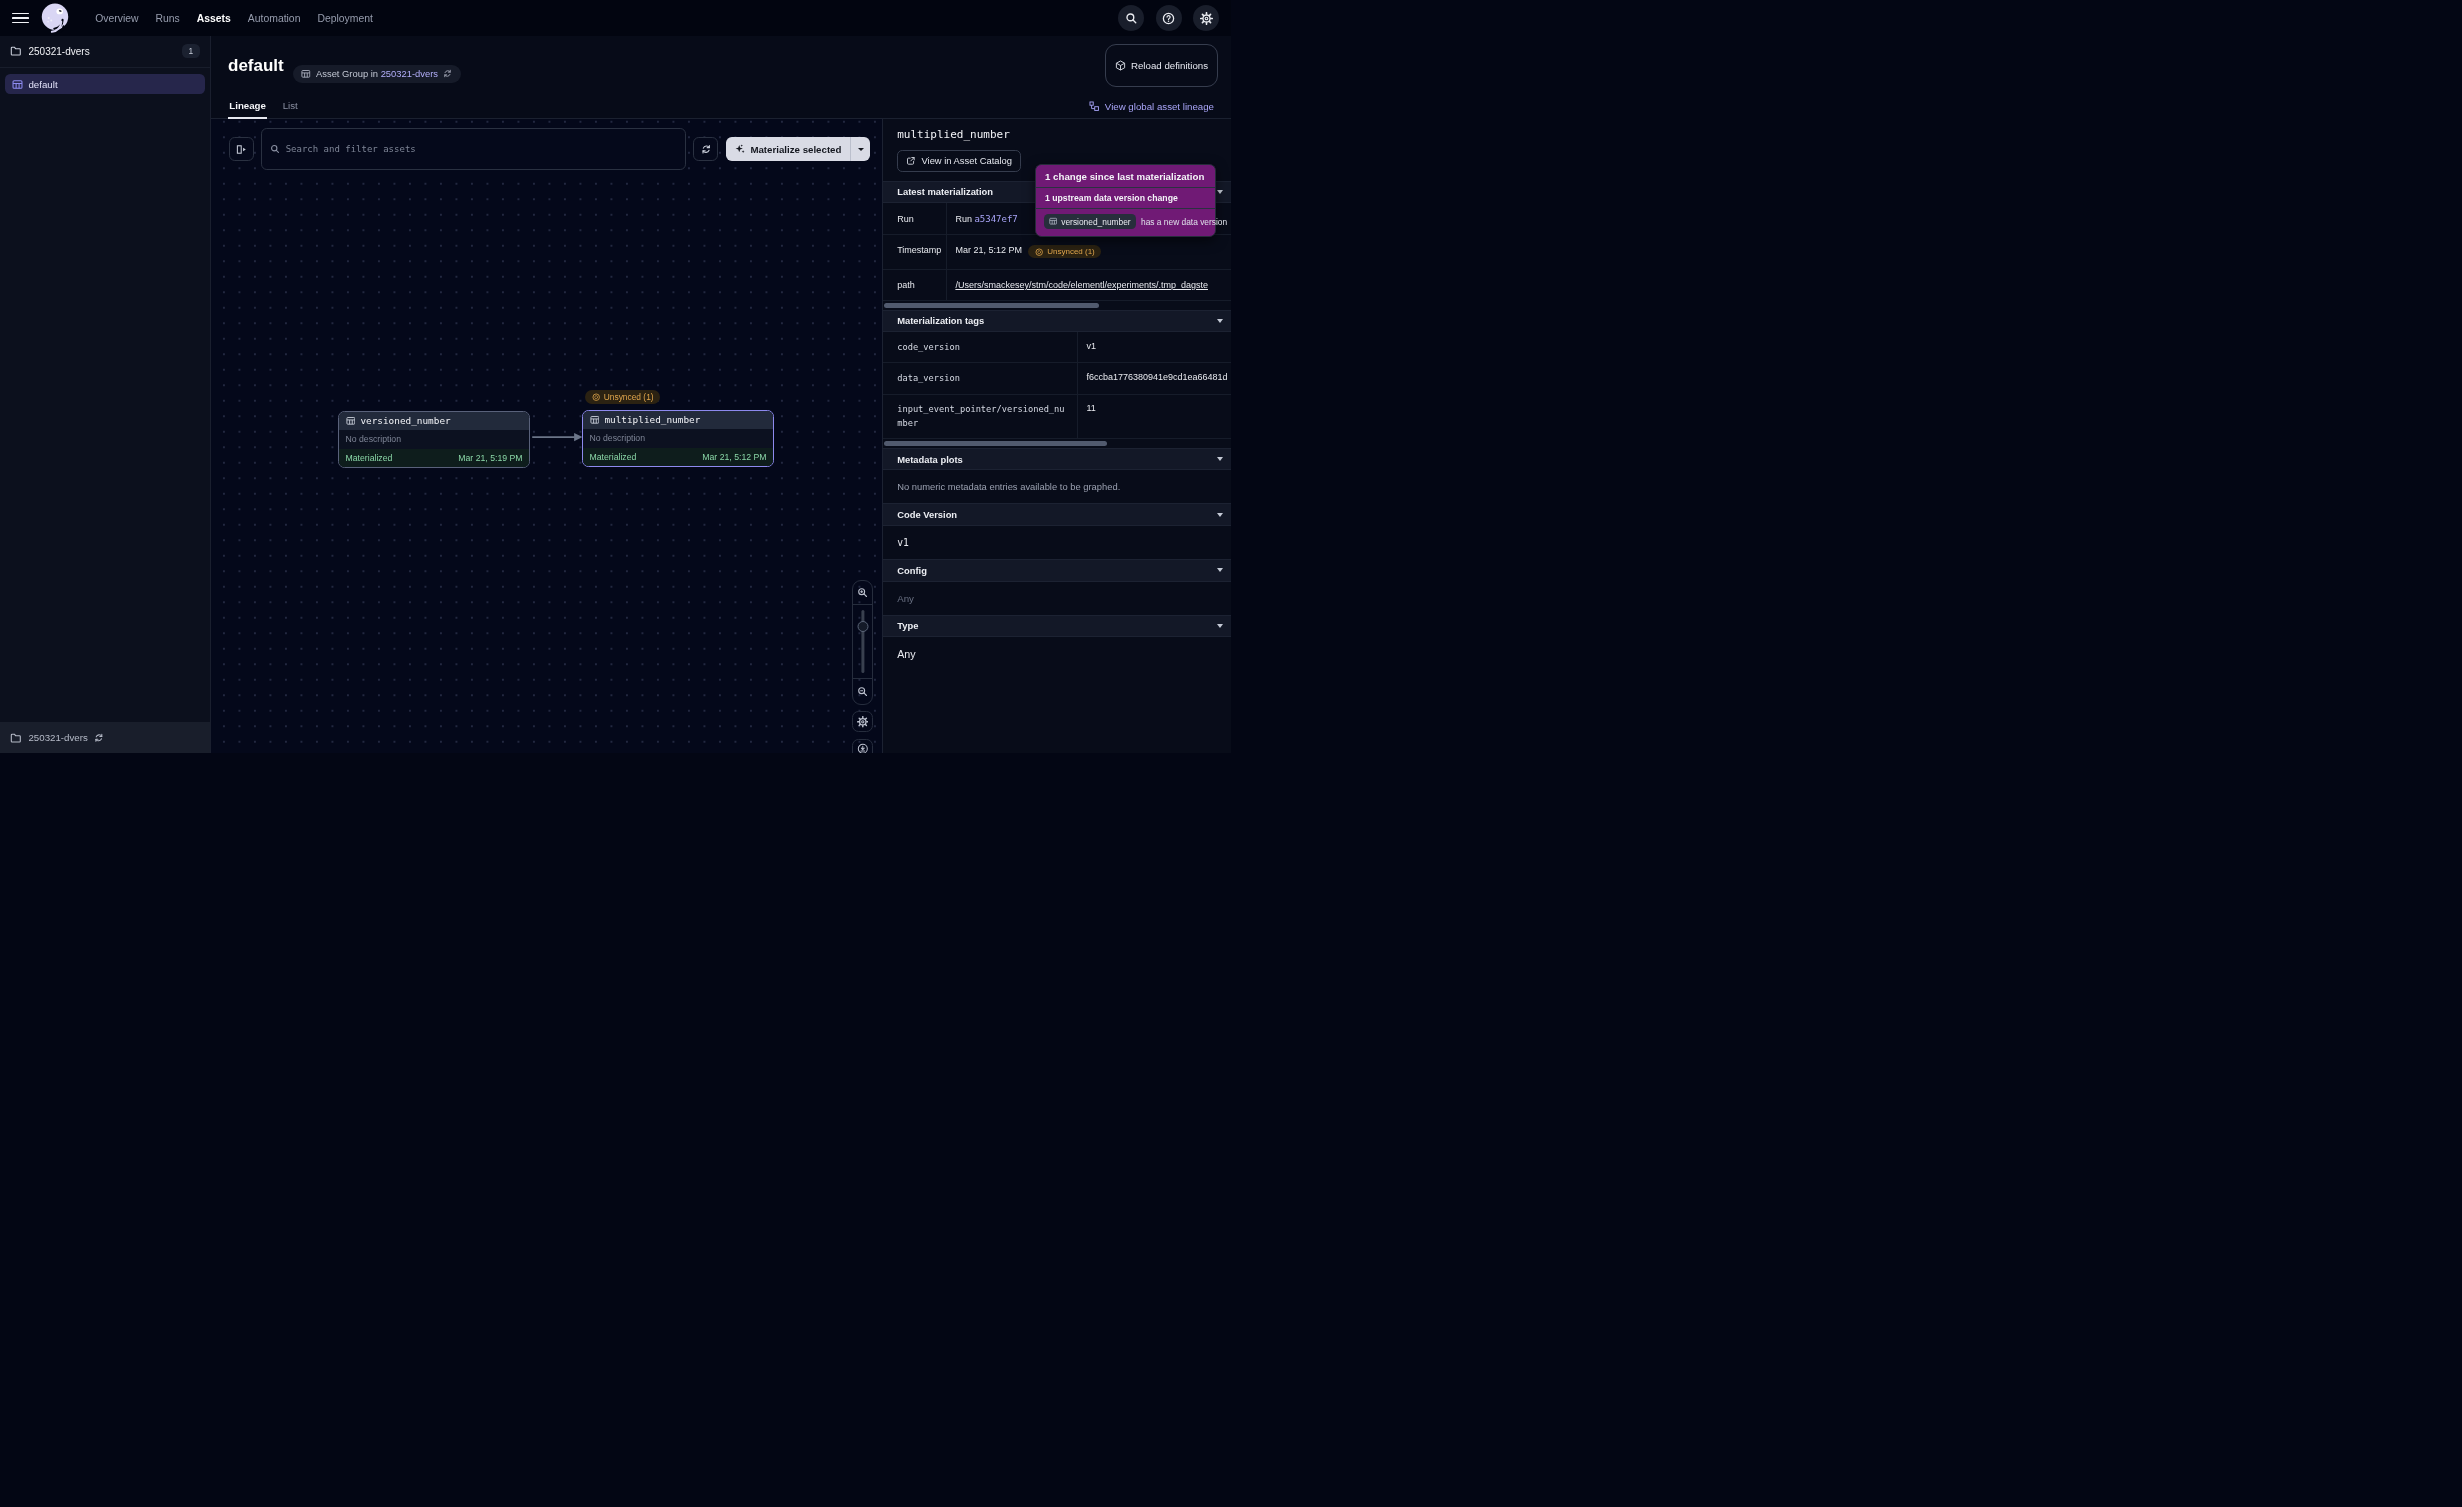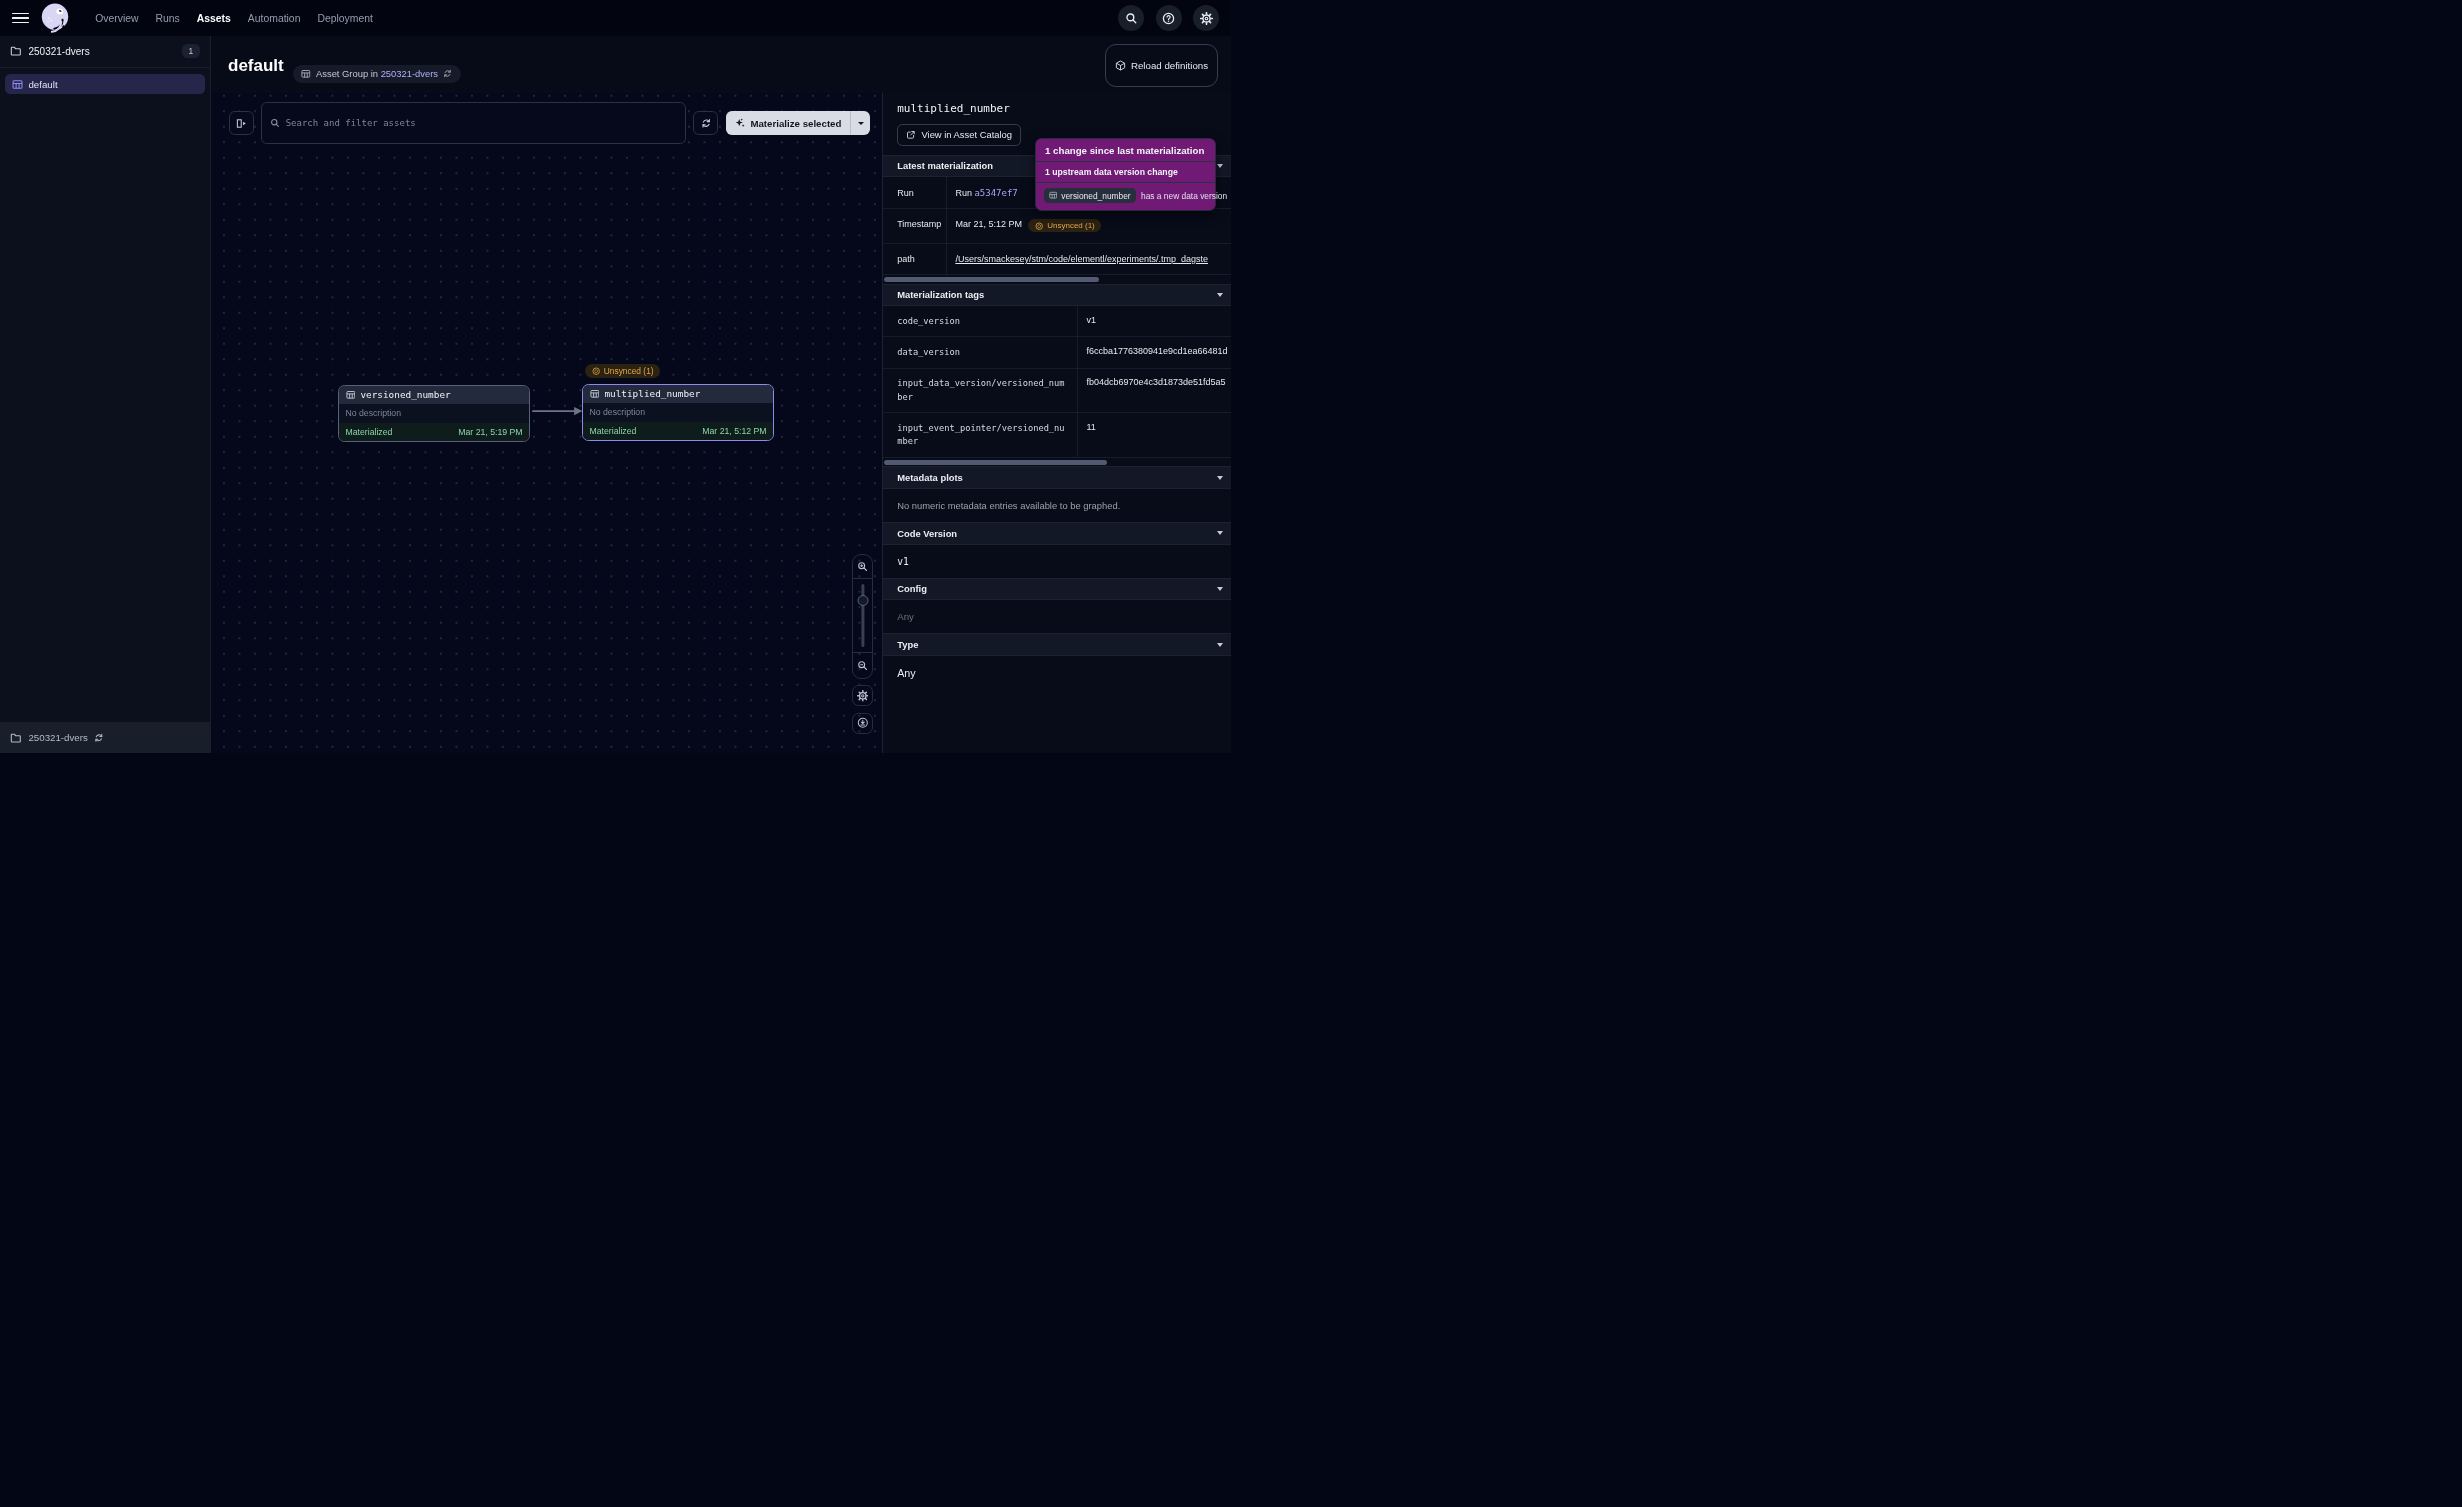--- a/index.html
+++ b/index.html
@@ -281,20 +281,31 @@
           </svg>
       </span>
       <div class="spacer"></div>
       <div class="reload-btn">
         <svg class="ic" width="11" height="11" style="color:#D3D7E0" viewBox="0 0 17 17">
             <use href="#i-cube"></use>
           </svg>
         <span>Reload definitions</span>
       </div>
     </div>
+    <div class="hrow2">
+      <span class="tab active">Lineage</span>
+      <span class="tab">List</span>
+      <div class="spacer"></div>
+      <span class="global-link">
+        <svg class="ic" width="10.4" height="10.4" viewBox="0 0 16 16">
+            <use href="#i-lineage"></use>
+          </svg>
+        <span>View global asset lineage</span>
+      </span>
+    </div>
 
     <div class="content">
 
       <div class="graph">
         <div class="gtoolbar">
           <div class="sqbtn">
             <svg class="ic" width="11" height="11" style="color:#C9CEDA" viewBox="0 0 17 17">
                 <use href="#i-panel"></use>
               </svg>
           </div>
@@ -438,24 +449,20 @@
           <span>Materialization tags</span>
           <span class="sec-caret"></span>
         </div>
         <div class="tag-row">
           <div class="tag-k">code_version</div>
           <div class="tag-v">v1</div>
         </div>
         <div class="tag-row">
           <div class="tag-k">data_version</div>
           <div class="tag-v">f6ccba1776380941e9cd1ea66481d</div>
-        </div>
-        <div class="tag-row">
-          <div class="tag-k">input_data_version/versioned_number</div>
-          <div class="tag-v">fb04dcb6970e4c3d1873de51fd5a5</div>
         </div>
         <div class="tag-row">
           <div class="tag-k">input_event_pointer/versioned_number</div>
           <div class="tag-v">11</div>
         </div>
         <div class="hscroll" style="width:223px"></div>
 
         <div class="sec-head">
           <span>Metadata plots</span>
           <span class="sec-caret"></span>

